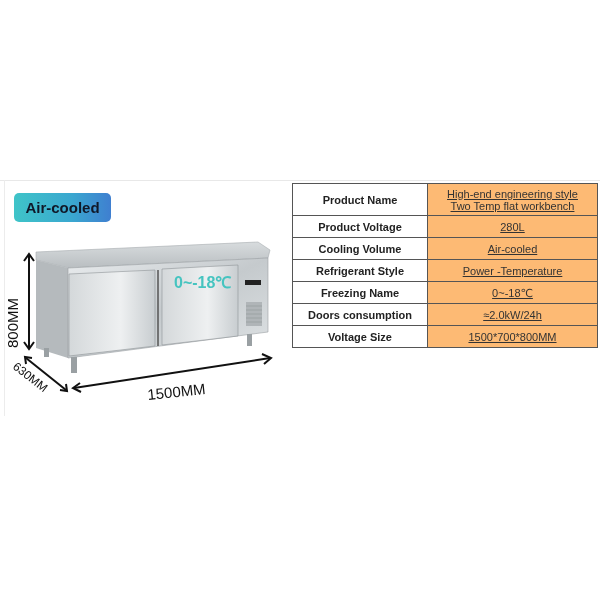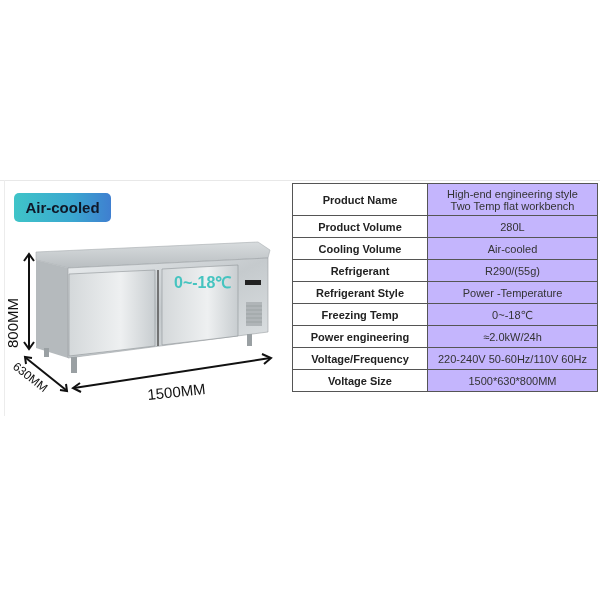--- a/index.html
+++ b/index.html
@@ -6,21 +6,21 @@
   body { width: 600px; height: 600px; background: #ffffff; position: relative; overflow: hidden; font-family: "Liberation Sans", "DejaVu Sans", sans-serif; }
   .frame-top { position: absolute; left: 0; top: 180px; width: 600px; height: 1px; background: #e8e8e8; }
   .frame-left { position: absolute; left: 4px; top: 180px; width: 1px; height: 236px; background: #ececec; }
   .badge { position: absolute; left: 14px; top: 193px; width: 97px; height: 29px; border-radius: 5px;
            background: linear-gradient(90deg, #3fc4c8 0%, #3aa7d0 60%, #3f7fd0 100%);
            color: #101828; font-weight: bold; font-size: 15px; display: flex; align-items: center; justify-content: center; }
   .illustration { position: absolute; left: 0; top: 230px; width: 290px; height: 180px; }
   table.spec { position: absolute; left: 292px; top: 183px; width: 306px; border-collapse: collapse; font-size: 11px; color: #222; }
   table.spec td { border: 1px solid #555; text-align: center; padding: 0 2px; height: 21px; line-height: 12px; }
   table.spec td.k { width: 130px; background: #ffffff; font-weight: bold; }
-  table.spec td.v { background: #c4b5fd; color: #333; }
+  table.spec td.v { background: #fdba74; color: #333; text-decoration: underline; }
   table.spec tr.first td { height: 31px; }
   .v span { display: block; }
 </style>
 </head>
 <body>
 
 <div class="frame-top"></div>
 <div class="frame-left"></div>
 
 <div class="badge">Air-cooled</div>
@@ -91,45 +91,37 @@
 <table class="spec">
   <tbody>
       <tr class="first">
     <td class="k">Product Name</td>
     <td class="v">
       <span>High-end engineering style</span>
       <span>Two Temp flat workbench</span>
     </td>
   </tr>
   <tr>
-    <td class="k">Product Volume</td>
+    <td class="k">Product Voltage</td>
     <td class="v">280L</td>
   </tr>
   <tr>
     <td class="k">Cooling Volume</td>
     <td class="v">Air-cooled</td>
   </tr>
   <tr>
-    <td class="k">Refrigerant</td>
-    <td class="v">R290/(55g)</td>
-  </tr>
-  <tr>
     <td class="k">Refrigerant Style</td>
     <td class="v">Power -Temperature</td>
   </tr>
   <tr>
-    <td class="k">Freezing Temp</td>
+    <td class="k">Freezing Name</td>
     <td class="v">0~-18℃</td>
   </tr>
   <tr>
-    <td class="k">Power engineering</td>
+    <td class="k">Doors consumption</td>
     <td class="v">≈2.0kW/24h</td>
   </tr>
   <tr>
-    <td class="k">Voltage/Frequency</td>
-    <td class="v">220-240V 50-60Hz/110V 60Hz</td>
-  </tr>
-  <tr>
     <td class="k">Voltage Size</td>
-    <td class="v">1500*630*800MM</td>
+    <td class="v">1500*700*800MM</td>
   </tr>
 </tbody>
   </table>
 
 </body></html>

